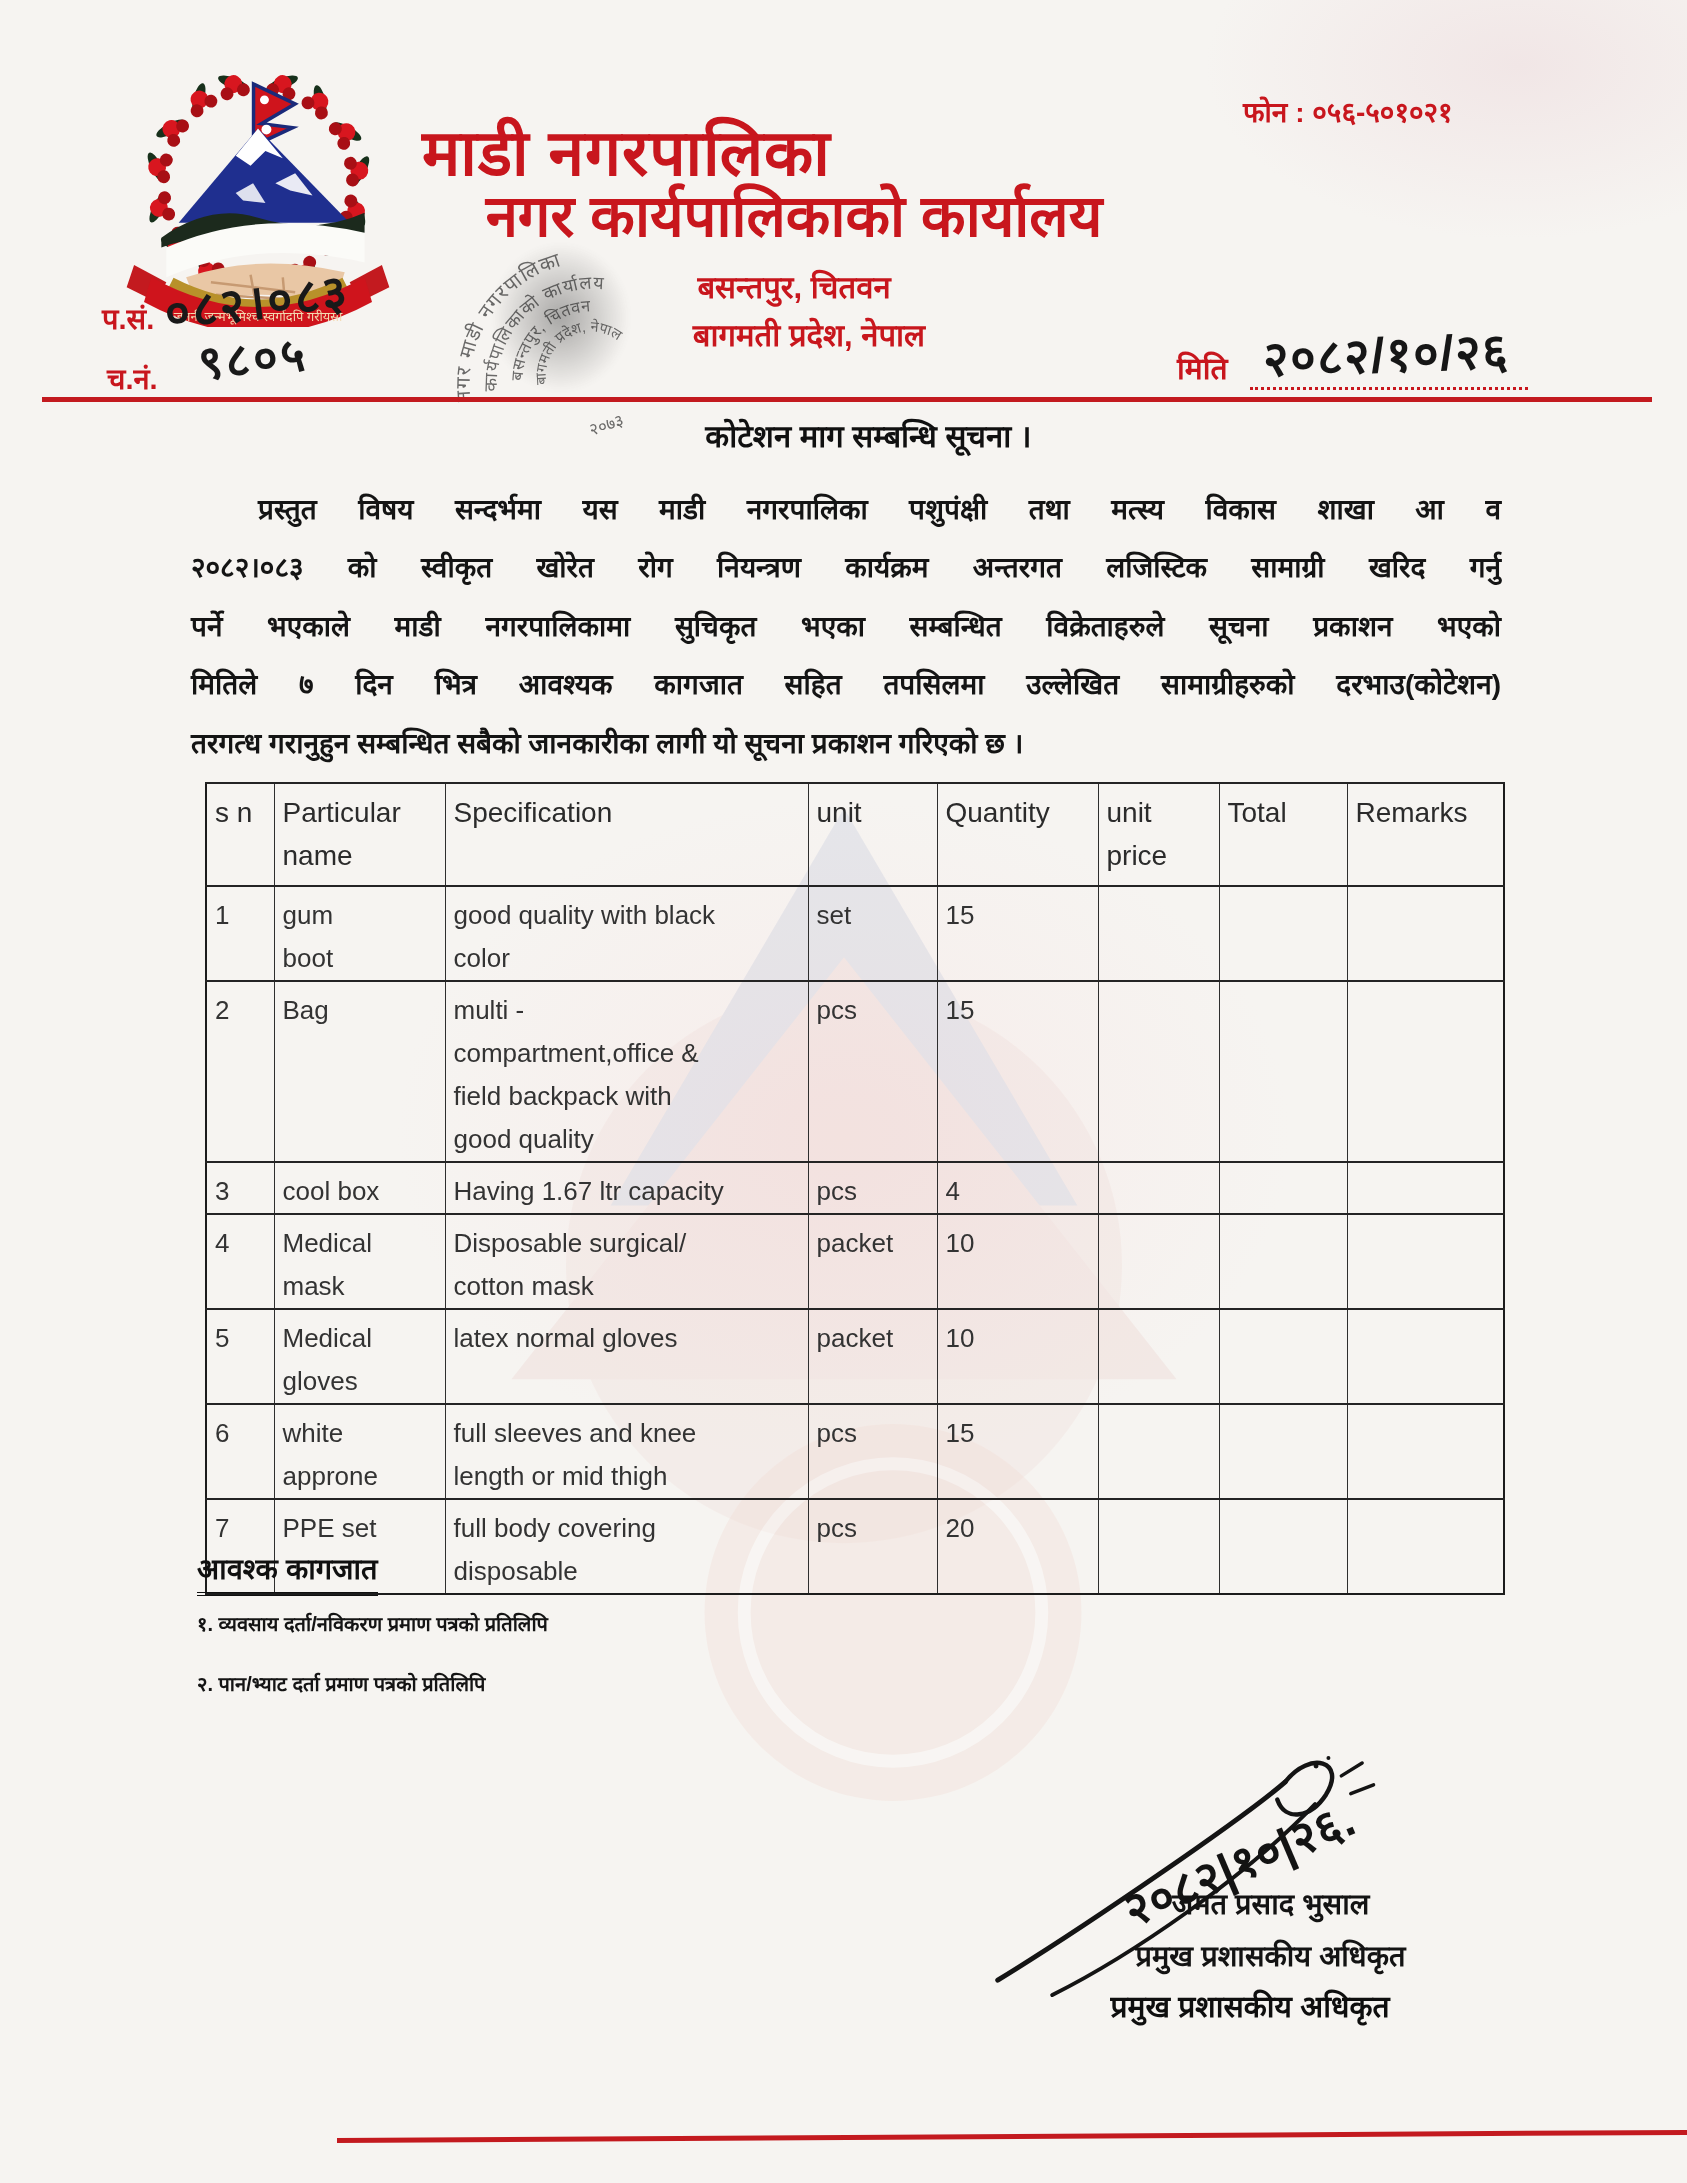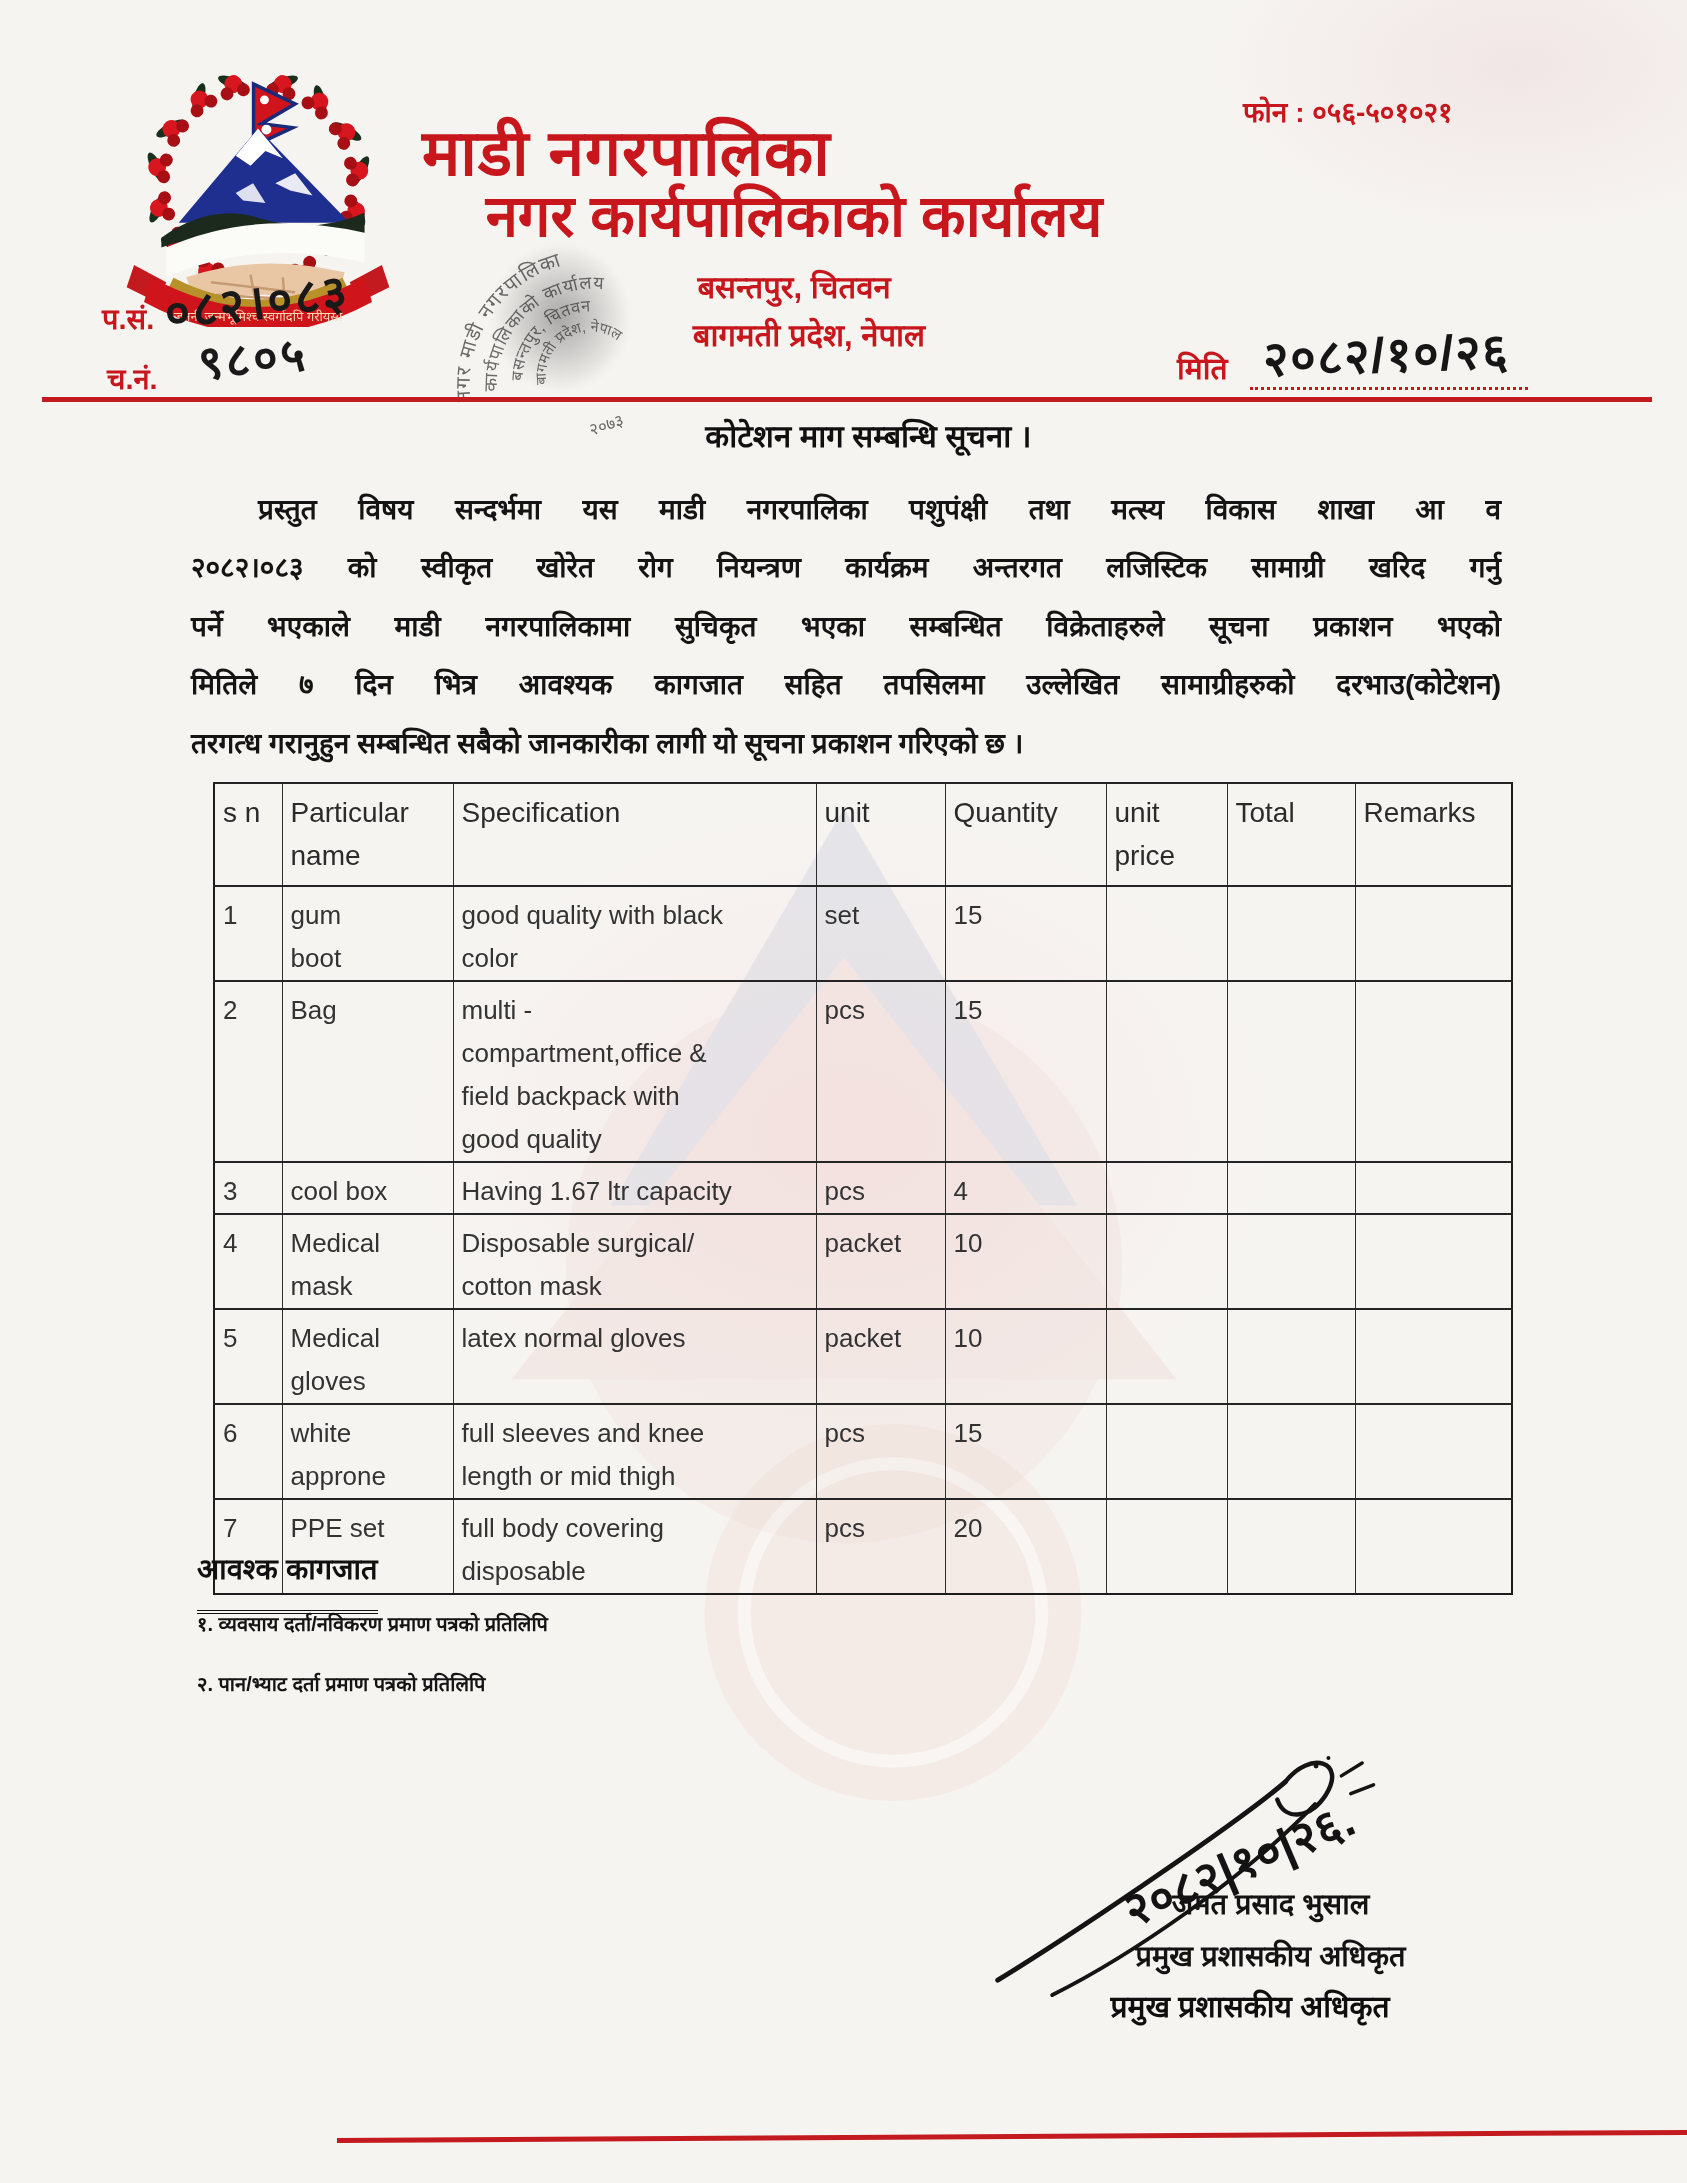--- a/index.html
+++ b/index.html
@@ -29,25 +29,25 @@
   .subject{left:521px;top:414px;width:695px;text-align:center;font-size:31px;font-weight:bold;color:#101010;}
   
   .body-line{left:191px;width:1310px;font-size:28px;font-weight:600;color:#141414;text-align:justify;}
   .body-line.jl{text-align-last:justify;}
   
   .quote-table{left:205px;top:782px;border-collapse:collapse;table-layout:fixed;background:transparent;}
   .quote-table th,.quote-table td{border-left:1px solid #2e2e2e;border-right:1px solid #2e2e2e;
     vertical-align:top;padding:7px 3px 0 8px;font-size:26px;color:#333;line-height:43px;
     white-space:pre-line;font-weight:normal;text-align:left;}
   .quote-table tr{border-top:2px solid #242424;}
-  .quote-table{border:2.5px solid #1c1c1c;margin-left:8px;}
+  .quote-table{border:2.5px solid #1c1c1c;}
   .quote-table thead th{font-size:28px;color:#2b2b2b;}
   
   .docs-head{left:197px;top:1548px;font-size:29px;font-weight:bold;color:#101010;
-    border-bottom:4.5px double #101010;padding-bottom:23px;}
+    border-bottom:4.5px double #101010;padding-bottom:5px;}
   .doc-item{left:197px;font-size:20px;font-weight:600;color:#141414;}
   
   .sig-date{left:1116px;top:1831px;font-size:47px;font-weight:600;color:#131313;transform:rotate(-23deg);letter-spacing:1px;}
   .sig-name{left:1082px;top:1883px;width:377px;text-align:center;font-size:29px;font-weight:600;color:#131313;}
   .sig-title1{left:1042px;top:1935px;width:457px;text-align:center;font-size:29px;font-weight:600;color:#131313;}
   .sig-title2{left:1012px;top:1985px;width:476px;text-align:center;font-size:30px;font-weight:bold;color:#0e0e0e;}
   .email{left:471px;top:2138px;width:695px;text-align:center;font-size:33px;color:#b01218;
     font-family:"Liberation Serif","DejaVu Serif",serif;letter-spacing:0.5px;}
   .ink-blot{left:491px;top:243px;width:139px;height:149px;border-radius:50%;
     background:radial-gradient(closest-side,#4a4a4a,rgba(74,74,74,0));opacity:.45;filter:blur(3px);}

